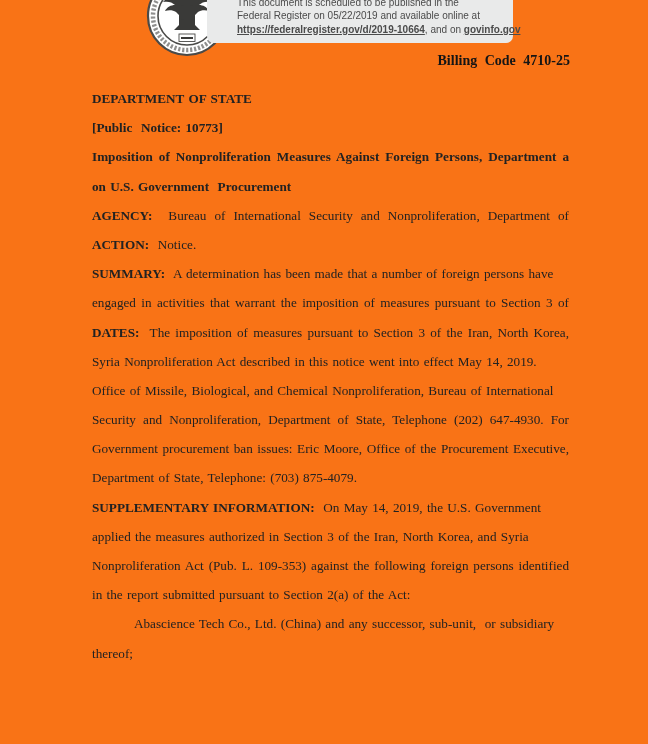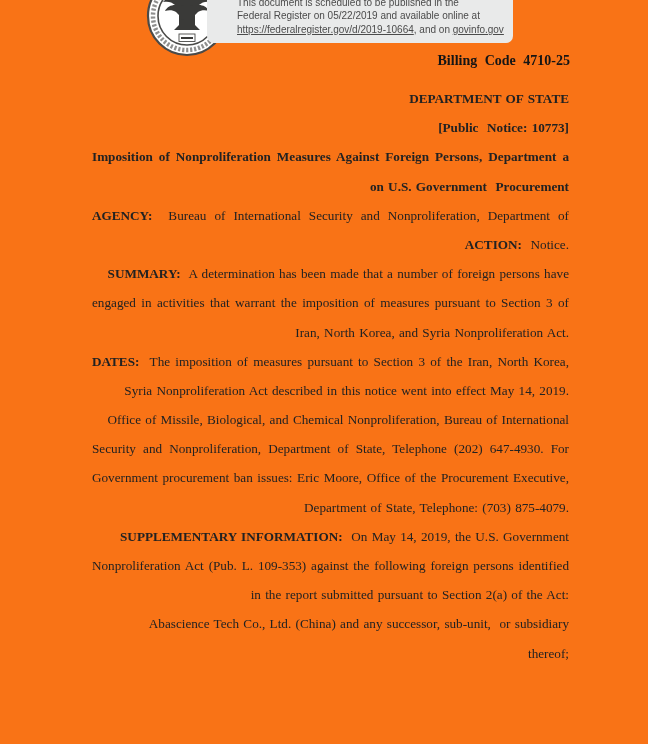--- a/index.html
+++ b/index.html
@@ -10,36 +10,36 @@
   }
   
   .banner {
     position:absolute; left:207px; top:-10px; width:306px; height:53px;
     background:#e9eaea; border-radius:7px; box-sizing:border-box;
     padding:6px 8px 5px 30px;
     font-family:"Liberation Sans", sans-serif;
     font-size:10px; line-height:13.4px; color:#4b4b4b;
     white-space:nowrap;
   }
-  .banner .link { font-weight:normal; text-decoration:underline; cursor:pointer; }
+  .banner .link { font-weight:bold; text-decoration:underline; cursor:pointer; }
   
   .seal { position:absolute; left:146px; top:-25px; width:82px; height:82px; }
   
   .billing {
     position:absolute; top:53px; right:78px;
     font-weight:bold; font-size:14px; word-spacing:4px; color:#151515;
     white-space:pre-wrap;
   }
   
   .doc {
     position:absolute; left:92px; top:84px; width:477px;
     font-size:13.2px; word-spacing:1px; color:#222222;
   }
   .doc-line {
-    height:29.2px; line-height:29.2px; overflow:hidden; white-space:pre-wrap;text-align:right;
+    height:29.2px; line-height:29.2px; overflow:hidden; white-space:pre-wrap;
   }
   .doc-line.justify { text-align:justify; }
   .doc-line.justify::after { content:""; display:inline-block; width:100%; height:0; }
   .doc-line.indent { text-indent:42px; }
   .doc-line .bold { font-weight:bold; }
 </style>
 </head>
 <body>
 
 <div class="page">
@@ -67,27 +67,27 @@
 
   <div class="doc">
       <div class="doc-line"><span class="bold">DEPARTMENT OF STATE</span></div>
       <div class="doc-line"><span class="bold">[Public  Notice: 10773]</span></div>
       <div class="doc-line justify"><span class="bold">Imposition of Nonproliferation Measures Against Foreign Persons, Department a Ban</span></div>
       <div class="doc-line"><span class="bold">on U.S. Government  Procurement</span></div>
       <div class="doc-line justify"><span class="bold">AGENCY:</span><span>  Bureau of International Security and Nonproliferation, Department of State.</span></div>
       <div class="doc-line"><span class="bold">ACTION:</span><span>  Notice.</span></div>
       <div class="doc-line"><span class="bold">SUMMARY:</span><span>  A determination has been made that a number of foreign persons have</span></div>
       <div class="doc-line justify"><span>engaged in activities that warrant the imposition of measures pursuant to Section 3 of the</span></div>
-      <div class="doc-line"><span>Iran, North Korea, and Syria Nonproliferation Act.</span></div>
       <div class="doc-line justify"><span class="bold">DATES:</span><span>  The imposition of measures pursuant to Section 3 of the Iran, North Korea, and</span></div>
       <div class="doc-line"><span>Syria Nonproliferation Act described in this notice went into effect May 14, 2019.</span></div>
       <div class="doc-line"><span>Office of Missile, Biological, and Chemical Nonproliferation, Bureau of International</span></div>
       <div class="doc-line justify"><span>Security and Nonproliferation, Department of State, Telephone (202) 647-4930. For U.S.</span></div>
       <div class="doc-line justify"><span>Government procurement ban issues: Eric Moore, Office of the Procurement Executive,</span></div>
       <div class="doc-line"><span>Department of State, Telephone: (703) 875-4079.</span></div>
       <div class="doc-line"><span class="bold">SUPPLEMENTARY INFORMATION:</span><span>  On May 14, 2019, the U.S. Government</span></div>
+      <div class="doc-line"><span>applied the measures authorized in Section 3 of the Iran, North Korea, and Syria</span></div>
       <div class="doc-line justify"><span>Nonproliferation Act (Pub. L. 109-353) against the following foreign persons identified</span></div>
       <div class="doc-line"><span>in the report submitted pursuant to Section 2(a) of the Act:</span></div>
       <div class="doc-line indent"><span>Abascience Tech Co., Ltd. (China) and any successor, sub-unit,  or subsidiary</span></div>
       <div class="doc-line"><span>thereof;</span></div>
     </div>
 
 </div>
 
 </body></html>

